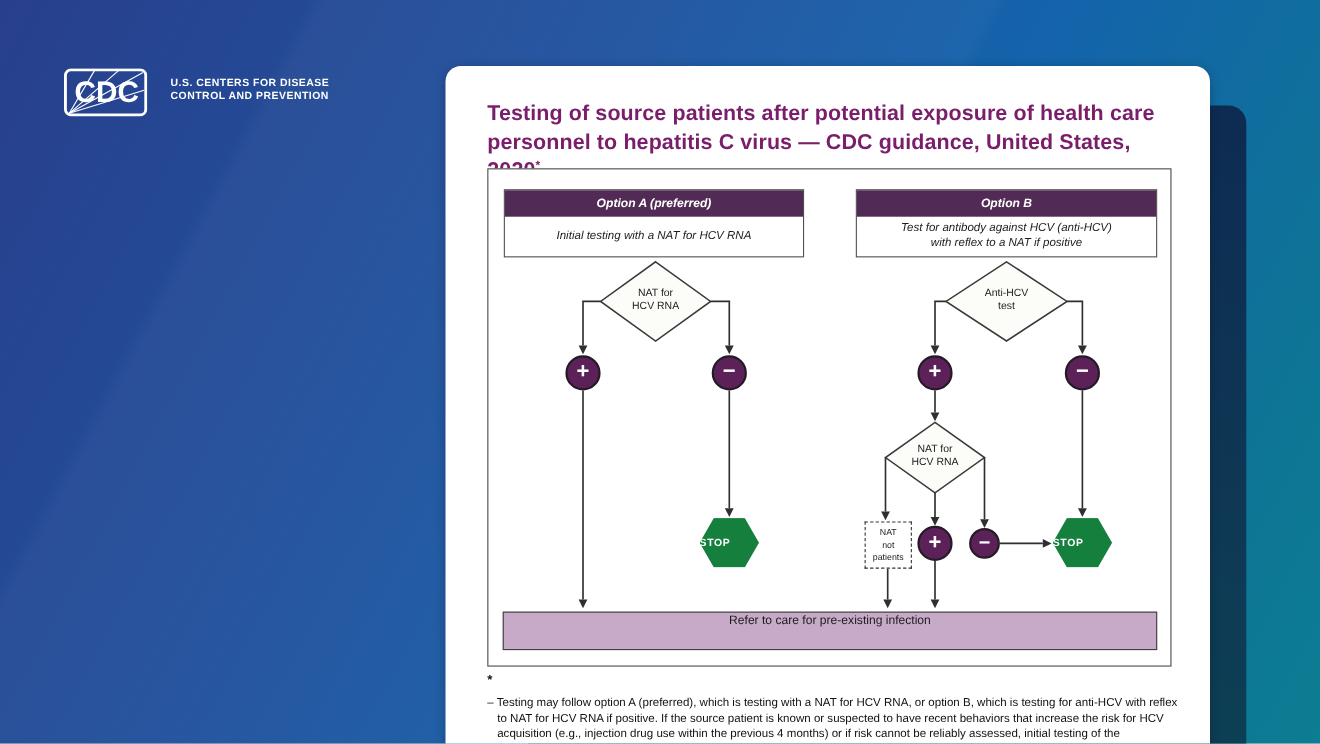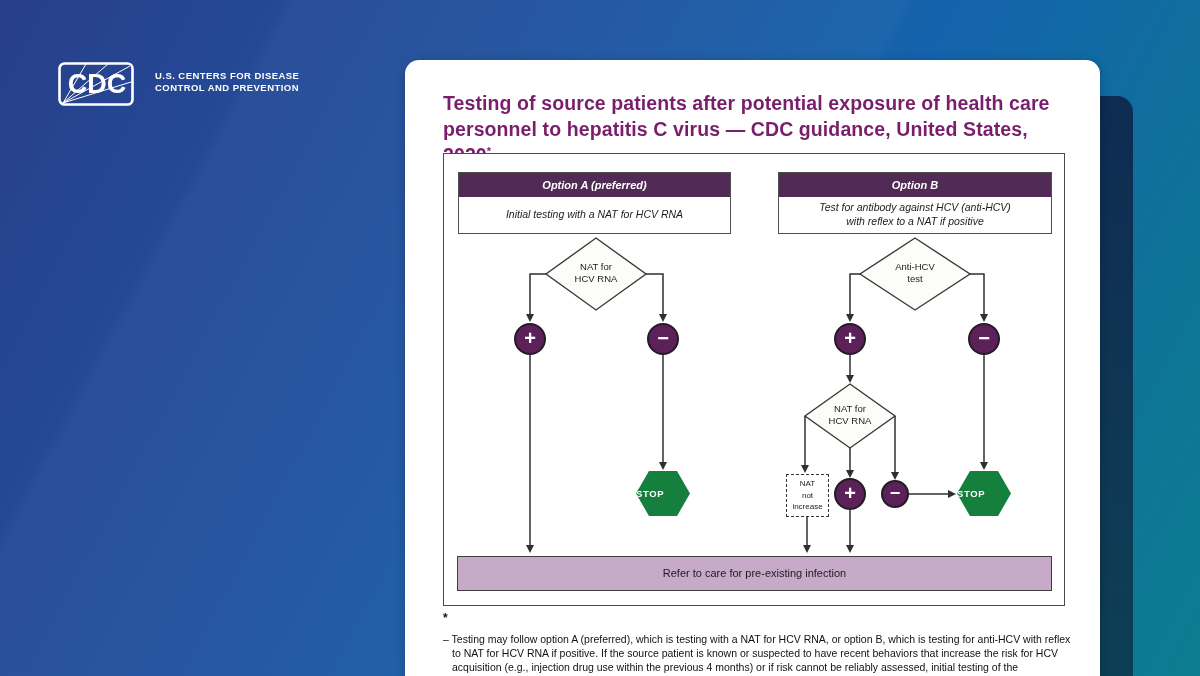--- a/index.html
+++ b/index.html
@@ -63,21 +63,21 @@
   
   .nat-na{
     position:absolute;left:342px;top:320px;width:43px;height:43px;background:#fff;
     border:1.4px dashed #333;box-sizing:border-box;
     font-size:8px;color:#1c1c1c;text-align:center;line-height:1.45;padding-top:3px;
   }
   
   .outcome{
     position:absolute;left:13px;top:402px;width:595px;height:35px;box-sizing:border-box;
     background:#c7aac8;border:1.5px solid #3f3f3f;
-    color:#1c1c1c;font-size:11px;text-align:center;display:flex;flex-direction:column;justify-content:center;line-height:1.4;
+    color:#1c1c1c;font-size:11px;text-align:center;display:flex;flex-direction:row;justify-content:center;line-height:1.4;
   }
   
   .footnotes{position:absolute;left:38px;top:552px;width:634px;color:#111;}
   .fn-marker{font-weight:bold;font-size:12px;line-height:1;}
   .fn{font-size:10.5px;line-height:1.34;padding-left:9px;text-indent:-9px;margin-top:8px;}
   .fn.emph{font-weight:bold;font-style:italic;}
 </style>
 </head>
 <body>
 
@@ -191,21 +191,21 @@
     <div class="circle" style="left:524px;top:169px;">−</div>
     <div class="circle" style="left:390px;top:324px;">+</div>
     <div class="circle small" style="left:437px;top:326px;">−</div>
 
     <div class="stop" style="left:192px;top:317px;">STOP</div>
     <div class="stop" style="left:513px;top:317px;">STOP</div>
 
     <div class="nat-na">
       <div>NAT</div>
       <div>not</div>
-      <div>increase</div>
+      <div>patients</div>
     </div>
 
     <div class="outcome">
       <div>Refer to care for pre-existing infection</div>
     </div>
   </div>
 
   <div class="footnotes">
     <div class="fn-marker">*</div>
     <div class="fn">– Testing may follow option A (preferred), which is testing with a NAT for HCV RNA, or option B, which is testing for anti-HCV with reflex to NAT for HCV RNA if positive. If the source patient is known or suspected to have recent behaviors that increase the risk for HCV acquisition (e.g., injection drug use within the previous 4 months) or if risk cannot be reliably assessed, initial testing of the</div>

